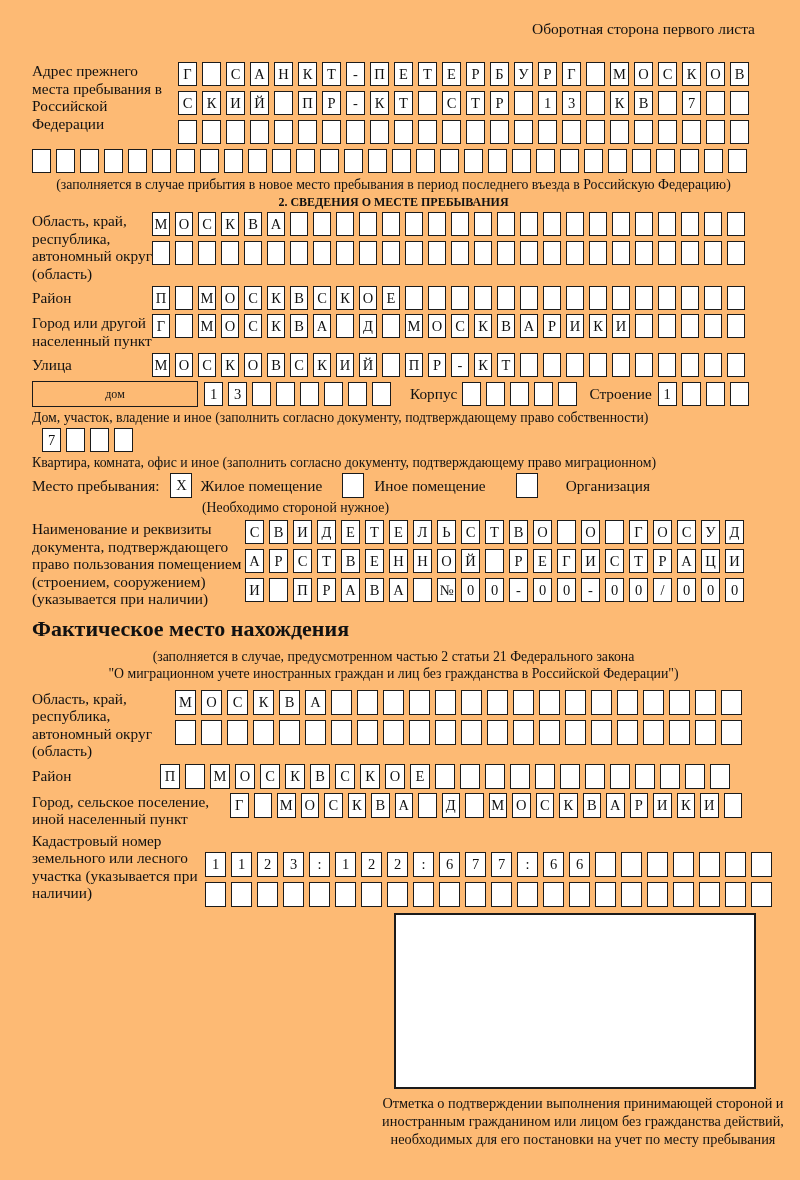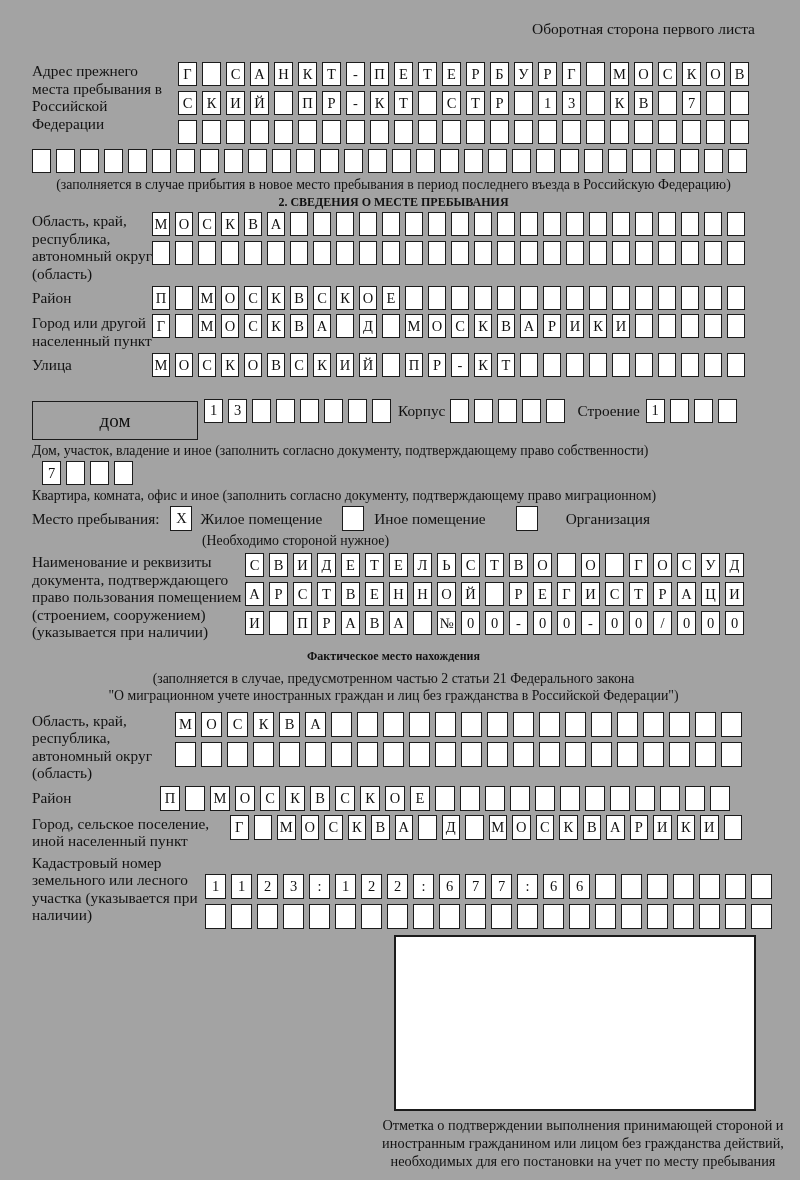--- a/index.html
+++ b/index.html
@@ -1,18 +1,18 @@
 <!DOCTYPE html>
 <html><head>
 <meta charset="utf-8">
 <style>
   html,body{margin:0;padding:0;background:#fff;}
   .page{
     width:800px;height:1180px;box-sizing:border-box;position:relative;
-    background:#a3a3a3;color:#111;overflow:hidden;
+    background:#fdba74;color:#111;overflow:hidden;
     font-family:"Liberation Serif", serif;
     padding:10px 45px 0 32px;
   }
   .corner{ text-align:right; font-size:15.5px; margin:10px 0 24px 0; }
 
   .frow{ display:flex; align-items:flex-start; }
   .frow.vcenter{ align-items:center; }
   .flabel{ font-size:15.3px; line-height:17.5px; flex-shrink:0; }
 
   .cells{ display:flex; gap:5px; }
@@ -26,25 +26,25 @@
   .c24 .cell{ width:19px; height:24px; }       
   .c23 .cell{ width:18px; height:24px; }       
   .cdoc .cell{ width:19px; height:24px; }      
   .cf22 .cell{ width:21px; height:25px; }      
   .cf23 .cell{ width:20px; height:25px; }      
   .cg22 .cell{ width:18.5px; height:25px; }    
 
   .note{ font-size:13.8px; line-height:17px; }
   .center{ text-align:center; }
   h2{ font-size:12px; margin:2px 0 2px 0; text-align:center; font-weight:bold; }
-  .subhead{ font-size:12px; font-weight:bold; text-align:center; margin:8px 0 6px 0; }
+  .subhead{ font-size:22px; font-weight:bold; margin:8px 0 6px 0; }
 
   .longbox{
-    box-sizing:border-box; border:1.6px solid #1b1b1b; height:39px;
-    display:flex; align-items:center; justify-content:center; font-size:19px;margin-top:20px;
+    box-sizing:border-box; border:1.6px solid #1b1b1b; height:26px;
+    display:flex; align-items:center; justify-content:center; font-size:12px;
   }
   .dom-box{ width:166px; }
   .kv-box{ width:196px; }
 
   .chk{ width:22px; height:25px; flex-shrink:0; }
 
   .mark-box{
     box-sizing:border-box; width:362px; height:176px; border:2px solid #1b1b1b;
     margin:6px 0 5px 362px; background:#fff;
   }
@@ -341,21 +341,21 @@
     <div class="cells c24" style="margin-left:6px;">
         <div class="cell">1</div>
         <div class="cell">3</div>
         <div class="cell"></div>
         <div class="cell"></div>
         <div class="cell"></div>
         <div class="cell"></div>
         <div class="cell"></div>
         <div class="cell"></div>
       </div>
-    <div class="flabel" style="margin-left:7px;">Корпус</div>
+    <div class="flabel" style="margin-left:19px;">Корпус</div>
     <div class="cells c24" style="margin-left:5px;">
         <div class="cell"></div>
         <div class="cell"></div>
         <div class="cell"></div>
         <div class="cell"></div>
         <div class="cell"></div>
       </div>
     <div class="flabel" style="margin-left:12px;">Строение</div>
     <div class="cells c24" style="margin-left:6px;">
         <div class="cell">1</div>

